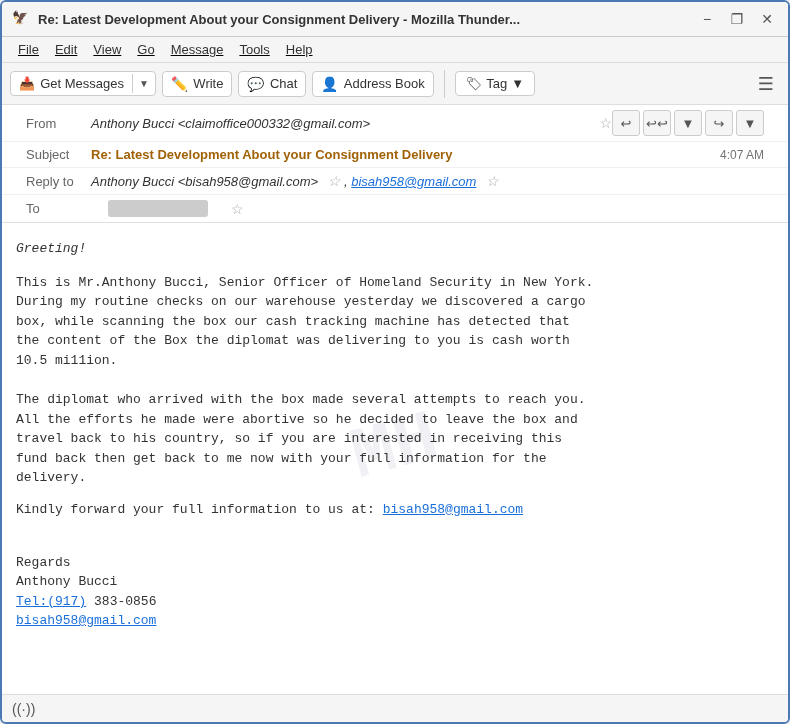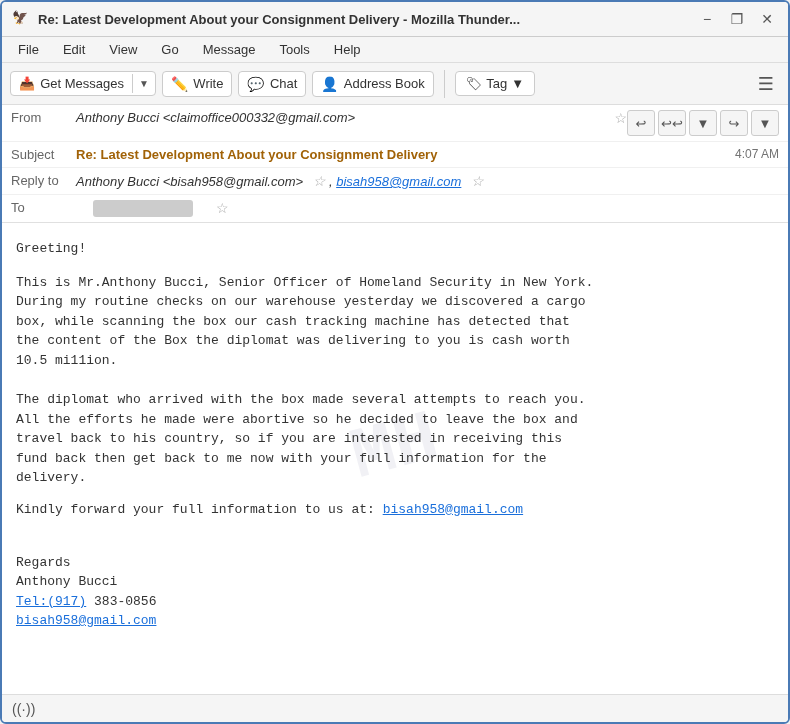--- a/index.html
+++ b/index.html
@@ -64,21 +64,22 @@
       border-radius: 3px;
     }
 
     
     .menubar {
       background: #f5f5f5;
       border-bottom: 1px solid #ddd;
       display: flex;
       align-items: center;
       padding: 2px 8px;
-      gap: 8px;
+      gap: 0;
+      text-decoration: underline;
     }
     .menu-item {
       padding: 3px 8px;
       font-size: 13px;
       color: #333;
       cursor: pointer;
       border-radius: 3px;
     }
 
     
@@ -167,22 +168,22 @@
     }
 
     
     .email-header {
       background: #fff;
       border-bottom: 1px solid #e0e0e0;
       padding: 0;
     }
     .email-header-row {
       display: flex;
-      align-items: flex-start;
-      padding: 5px 9px;
+      align-items: center;
+      padding: 5px 24px;
       border-bottom: 1px solid #f0f0f0;
     }
     .email-header-row:last-child { border-bottom: none; gap: 17px; }
     .header-label {
       color: #666;
       font-size: 13px;
       min-width: 65px;
     }
     .header-value {
       color: #333;
@@ -390,21 +391,21 @@
       <span class="header-label">To</span>
       <span class="to-blurred">&nbsp;&nbsp;&nbsp;&nbsp;&nbsp;&nbsp;&nbsp;&nbsp;&nbsp;&nbsp;&nbsp;&nbsp;&nbsp;&nbsp;&nbsp;&nbsp;&nbsp;&nbsp;</span>
       <span class="star-icon">☆</span>
     </div>
 
   </div>
 
   <div class="email-body">
     <div class="email-body-watermark">MH</div>
     <div class="email-body-content">
-      <p style="margin-bottom:14px;">Greeting!</p>
+      <p style="margin-bottom:14px;font-style:italic;">Greeting!</p>
 
       <p style="margin-bottom:20px; white-space:pre-wrap;">This is Mr.Anthony Bucci, Senior Officer of Homeland Security in New York.
 During my routine checks on our warehouse yesterday we discovered a cargo
 box, while scanning the box our cash tracking machine has detected that
 the content of the Box the diplomat was delivering to you is cash worth
 10.5 mi11ion.</p>
 
       <p style="margin-bottom:12px; white-space:pre-wrap;">The diplomat who arrived with the box made several attempts to reach you.
 All the efforts he made were abortive so he decided to leave the box and
 travel back to his country, so if you are interested in receiving this

